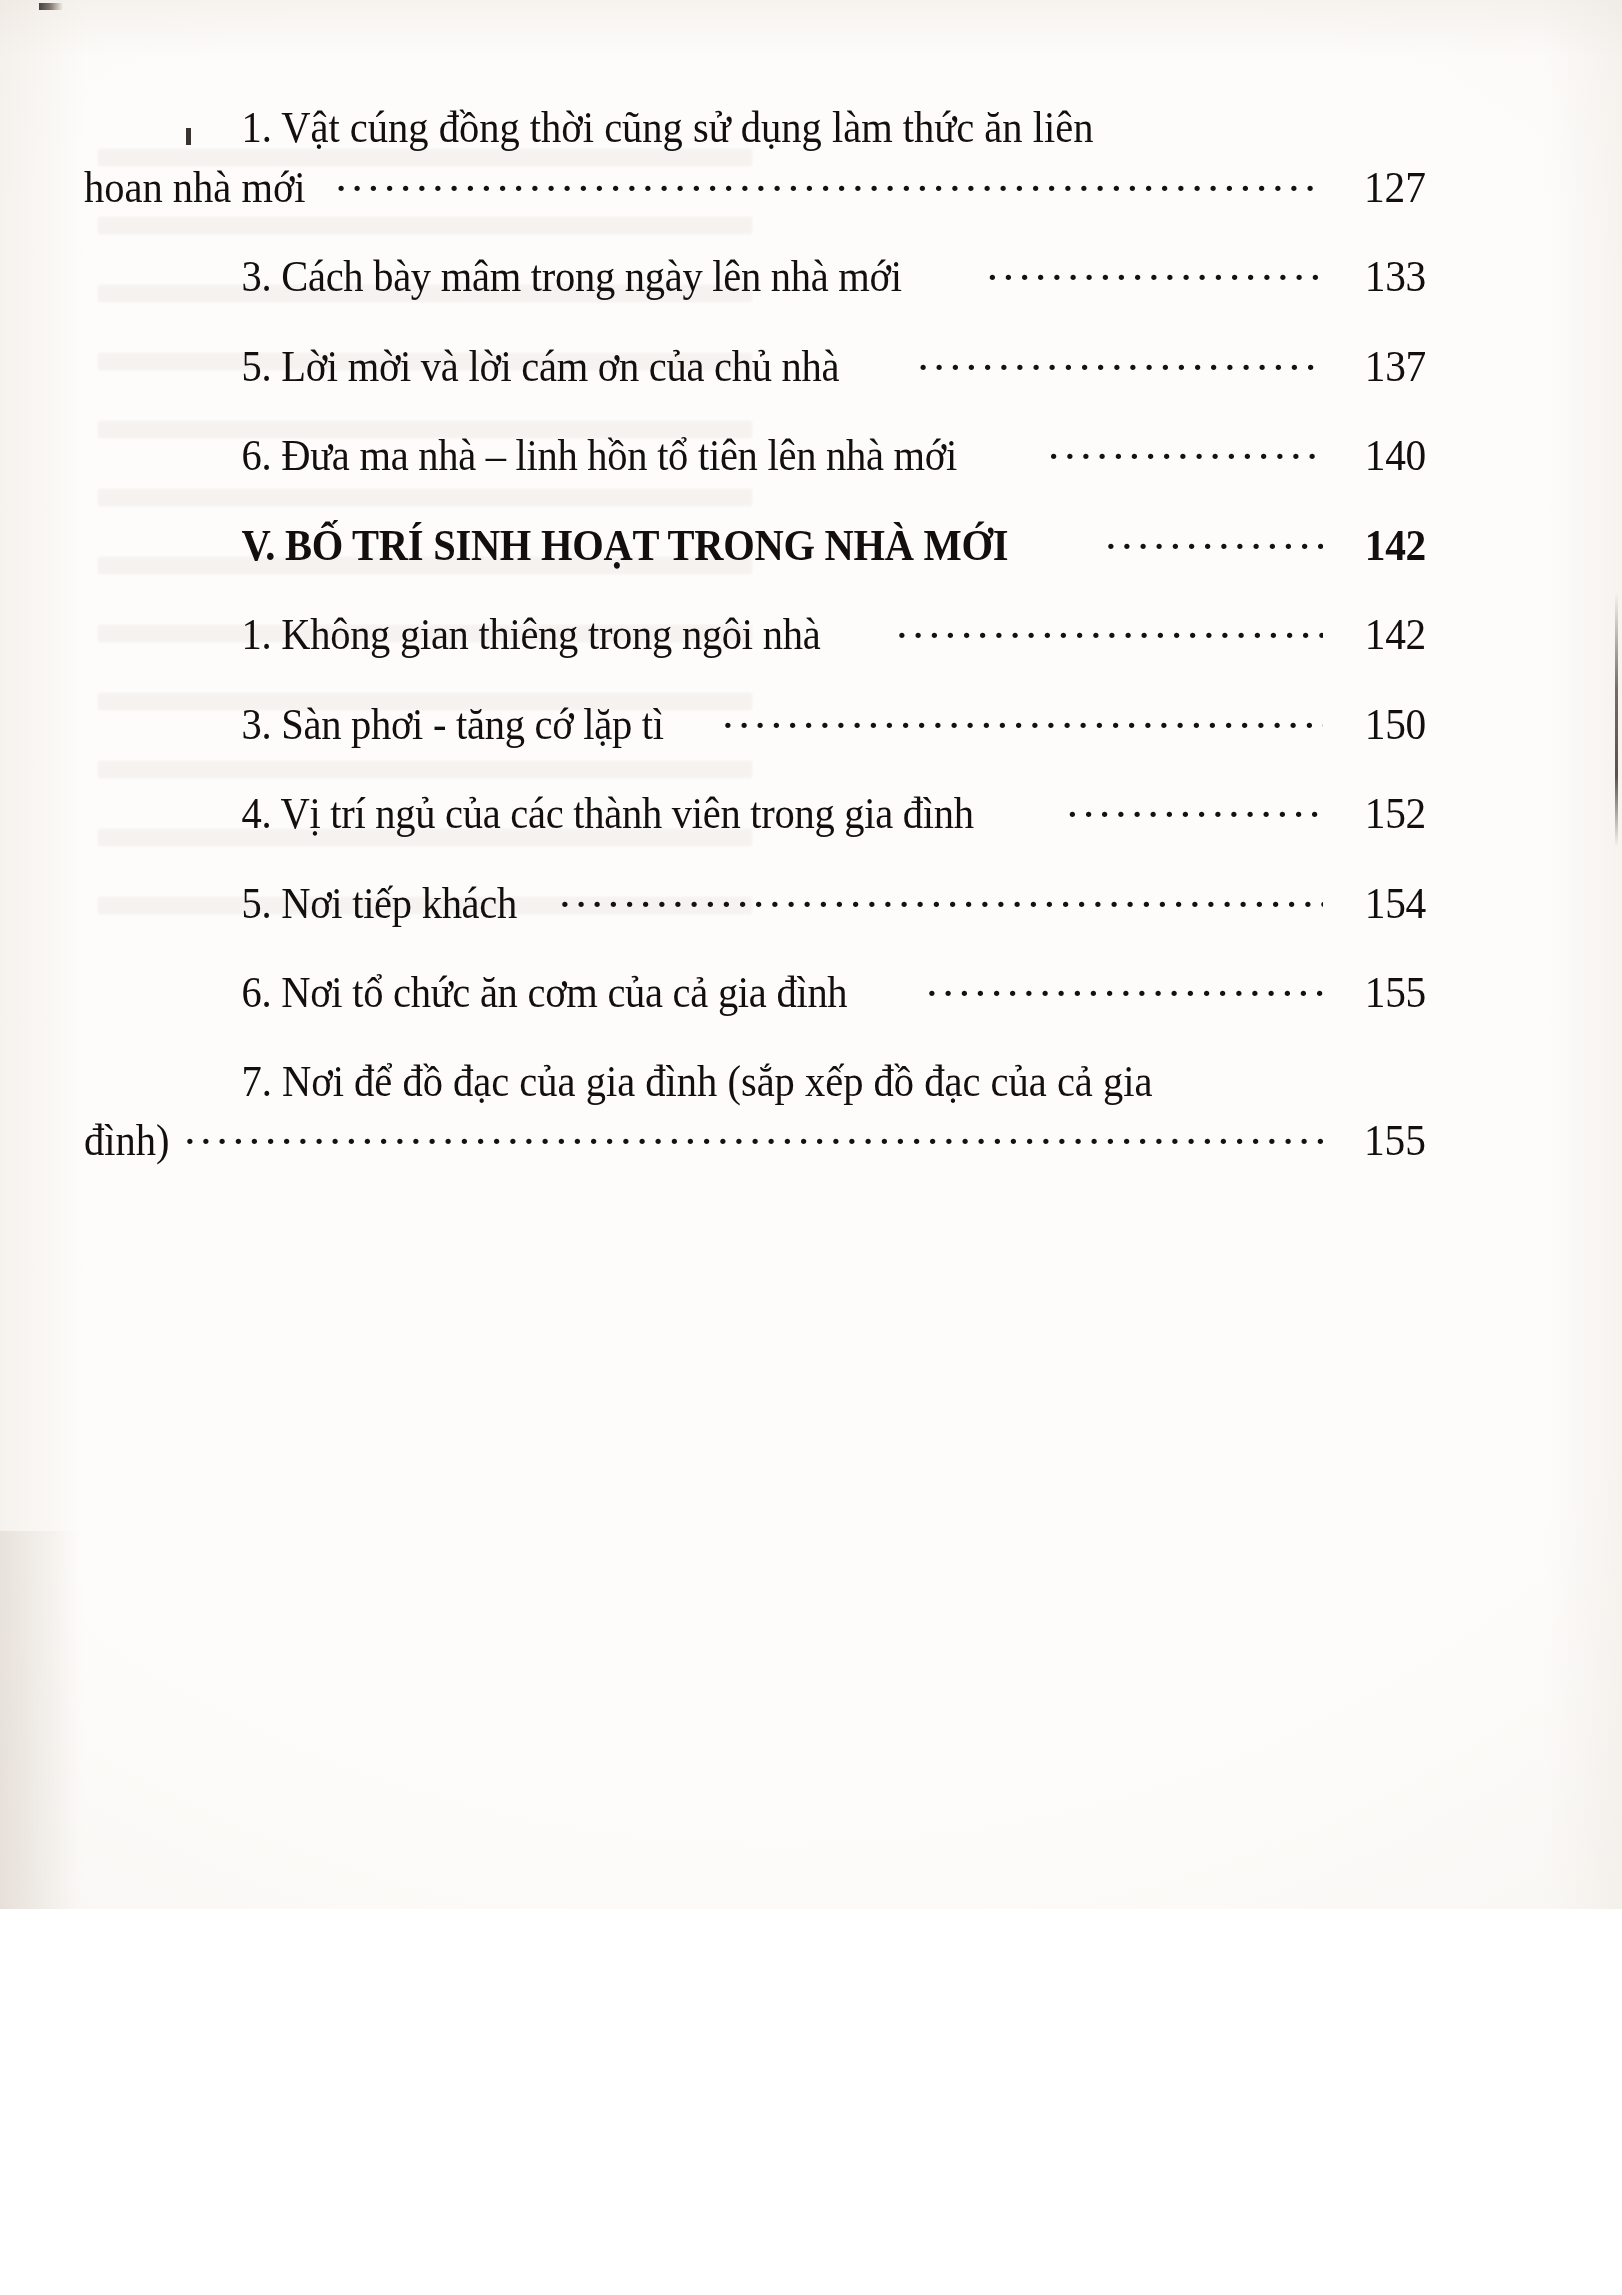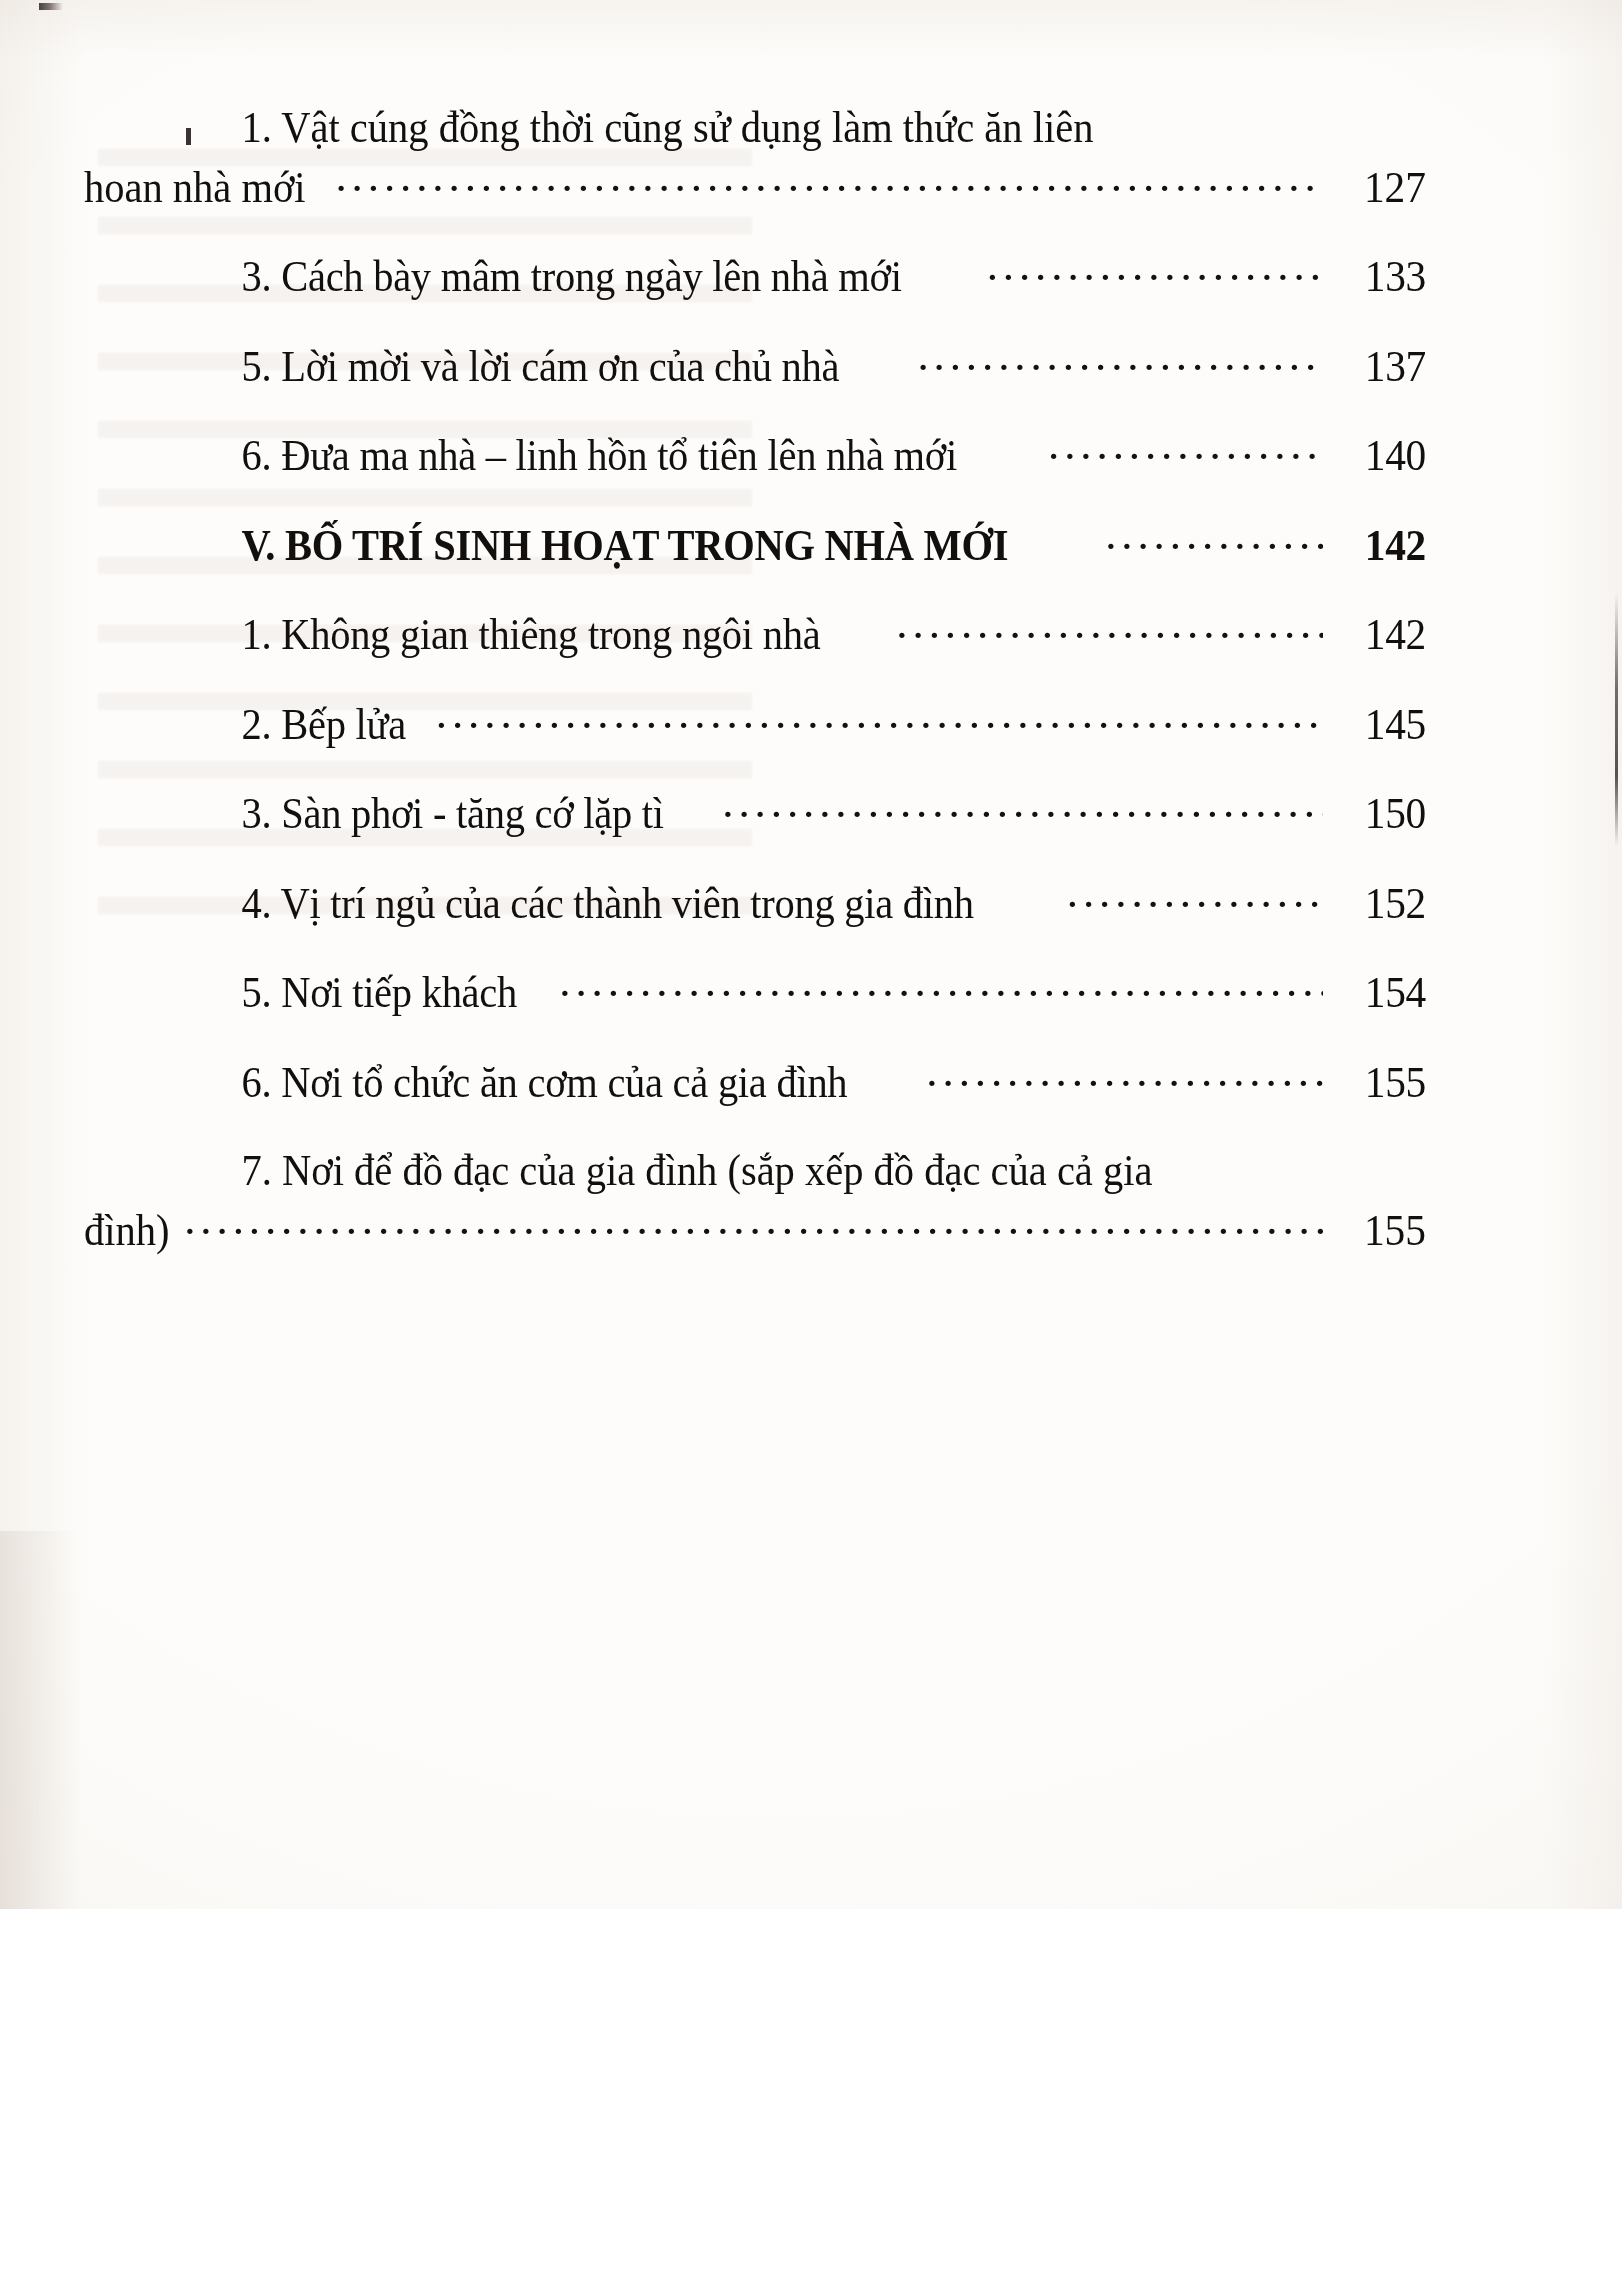--- a/index.html
+++ b/index.html
@@ -240,27 +240,20 @@
       </div>
       <div class="entry">
         <div class="line indented">
           <span class="label">1. Không gian thiêng trong ngôi nhà</span>
           <span class="leader"></span>
           <span class="pagenum">142</span>
         </div>
       </div>
       <div class="entry">
         <div class="line indented">
-          <span class="label">2. Bếp lửa</span>
-          <span class="leader"></span>
-          <span class="pagenum">145</span>
-        </div>
-      </div>
-      <div class="entry">
-        <div class="line indented">
           <span class="label">3. Sàn phơi - tăng cớ lặp tì</span>
           <span class="leader"></span>
           <span class="pagenum">150</span>
         </div>
       </div>
       <div class="entry">
         <div class="line indented">
           <span class="label">4. Vị trí ngủ của các thành viên trong gia đình</span>
           <span class="leader"></span>
           <span class="pagenum">152</span>

